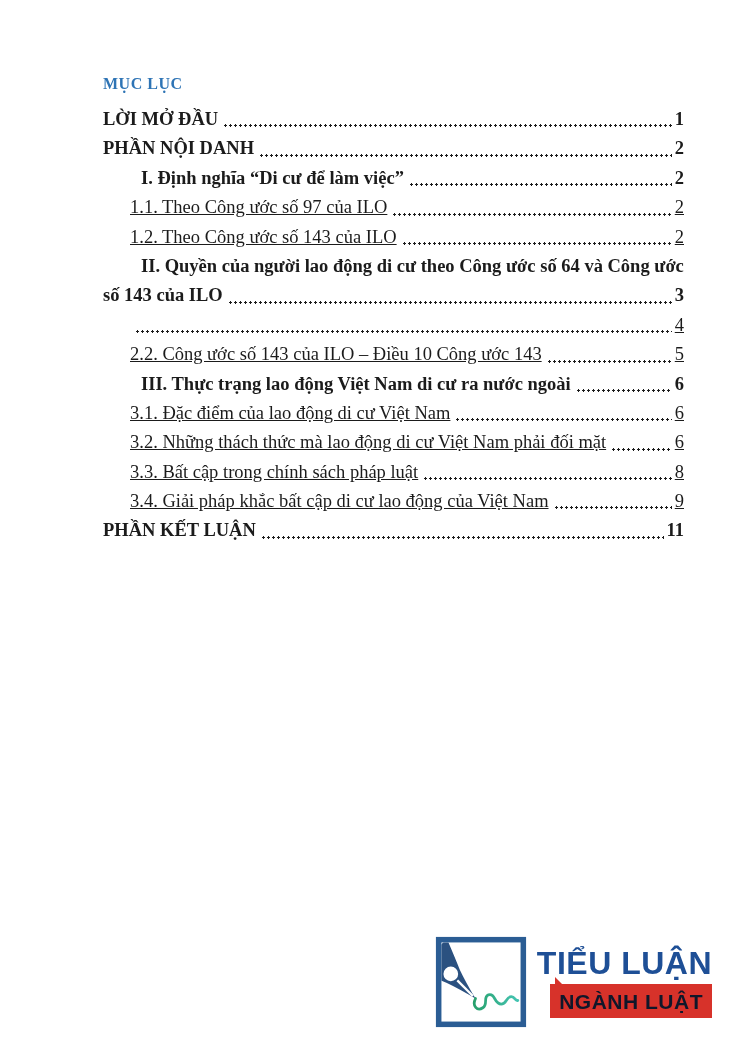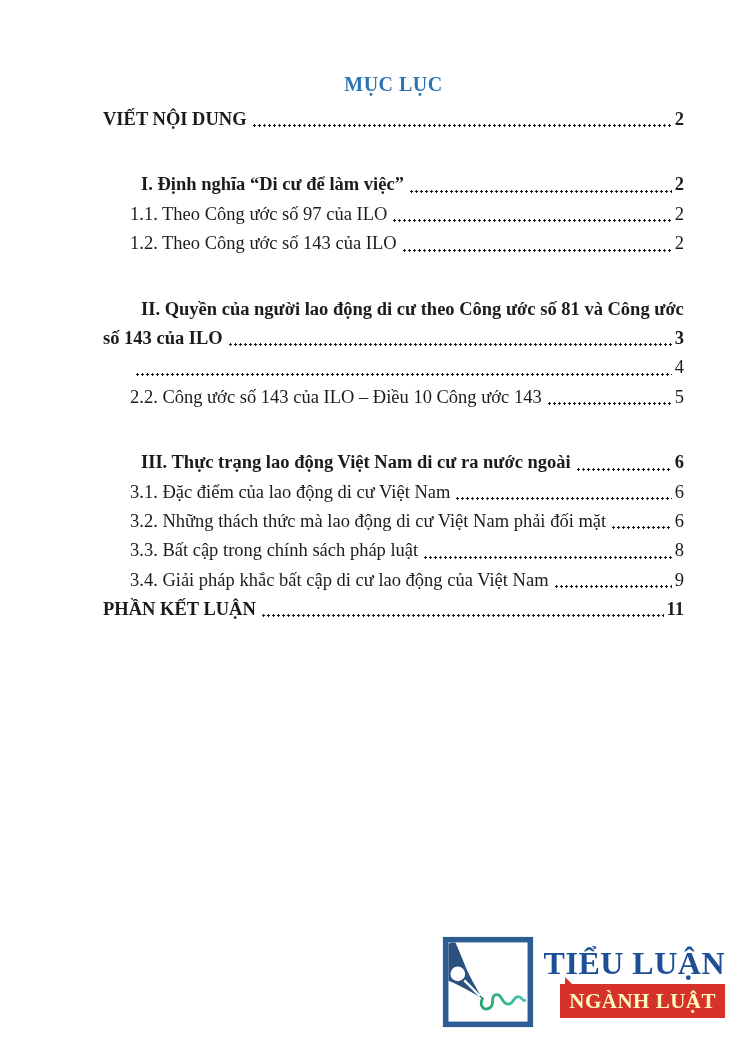--- a/index.html
+++ b/index.html
@@ -12,68 +12,67 @@
     height: 1058px;
     position: relative;
     overflow: hidden;
     font-family: "Liberation Serif", "DejaVu Serif", serif;
     color: var(--text, #1b1b1b);
   }
   .doc {
     padding: 72px 66px 0 103px;
   }
   .page-title {
-    text-align: center;
-    font-size: 20px;
+    font-size: 16px;
     font-weight: bold;
     color: var(--heading-blue, #2e74b5);
     letter-spacing: 0.5px;
     margin: 0 0 9px 0;
     height: 24px;
     line-height: 24px;
   }
   .toc-list { width: 100%; }
   .row {
     display: flex;
     height: 29.4px;
     line-height: 29.4px;
     font-size: 18.5px;
     white-space: nowrap;
   }
   .row .lbl { flex: 0 0 auto; }
   .row.lvl-top  { font-weight: bold; }
   .row.lvl-cont { font-weight: bold; }
-  .row.lvl-roman { font-weight: bold; padding-left: 38px; margin-top: 36px; }
-  .row.lvl-num   { padding-left: 27px; }
+  .row.lvl-roman { font-weight: bold; padding-left: 38px; }
+  .row.lvl-num   { padding-left: 27px; text-decoration: underline; }
   .dots {
     flex: 1 1 auto;
     min-width: 10px;
     align-self: flex-end;
     height: 3px;
     margin: 0 3px 7px 5px;
     background-image: radial-gradient(circle, var(--text, #1b1b1b) 1.05px, rgba(0,0,0,0) 1.35px);
     background-size: 5px 3px;
     background-repeat: repeat-x;
     background-position: left center;
   }
   .pg {
     flex: 0 0 auto;
     font-weight: bold;
   }
   .row.lvl-num .pg { font-weight: normal; }
 
   
   .logo {
     position: absolute;
-    right: 25px;
+    right: 38px;
     bottom: 30px;
     display: flex;
     align-items: center;
     gap: 10px;
-    font-family: Liberation Serif, serif;
+    font-family: Liberation Sans, sans-serif;
   }
   .logo-icon { width: 92px; height: 92px; display: block; }
   .pen-box-rect { fill: #ffffff; stroke: var(--logo-border, #2b5d94); stroke-width: 6; }
   .pen-nib  { fill: var(--logo-navy, #2b5180); }
   .pen-hole { fill: #ffffff; }
   .pen-slit { stroke: #ffffff; stroke-width: 2.5; }
   .squiggle { fill: none; stroke-width: 3; stroke-linecap: round; }
   #sg stop:first-child { stop-color: var(--squiggle-green, #27a06c); }
   #sg stop:last-child  { stop-color: var(--squiggle-teal, #45c4b2); }
   .logo-text {
@@ -85,21 +84,21 @@
   .logo-line1 {
     font-size: 32px;
     font-weight: bold;
     line-height: 1;
     color: var(--logo-blue, #1e4f96);
     letter-spacing: 0.5px;
   }
   .logo-line2 {
     position: relative;
     background: var(--logo-red, #d7322a);
-    color: #fef9c3;
+    color: #0f172a;
     font-size: 21px;
     font-weight: bold;
     line-height: 1;
     padding: 7px 9px 6px 9px;
     letter-spacing: 0.5px;
   }
   .logo-line2::before {
     content: "";
     position: absolute;
     top: -7px;
@@ -109,41 +108,46 @@
     border-right: 8px solid transparent;
   }
 </style>
 </head>
 <body>
 
 <div class="doc">
   <div class="page-title">MỤC LỤC</div>
   <div class="toc-list">
       <div class="row lvl-top">
-    <span class="lbl">VIẾT NỘI DUNG</span>
+    <span class="lbl">LỜI MỞ ĐẦU</span>
+    <span class="dots"></span>
+    <span class="pg">1</span>
+  </div>
+      <div class="row lvl-top">
+    <span class="lbl">PHẦN NỘI DANH</span>
     <span class="dots"></span>
     <span class="pg">2</span>
   </div>
       <div class="row lvl-roman">
     <span class="lbl">I. Định nghĩa “Di cư để làm việc”</span>
     <span class="dots"></span>
     <span class="pg">2</span>
   </div>
       <div class="row lvl-num">
     <span class="lbl">1.1. Theo Công ước số 97 của ILO</span>
     <span class="dots"></span>
     <span class="pg">2</span>
   </div>
       <div class="row lvl-num">
     <span class="lbl">1.2. Theo Công ước số 143 của ILO</span>
     <span class="dots"></span>
     <span class="pg">2</span>
   </div>
       <div class="row lvl-roman">
-    <span class="lbl">II. Quyền của người lao động di cư theo Công ước số 81 và Công ước</span>
+    <span class="lbl">II. Quyền của người lao động di cư theo Công ước số 64 và Công ước</span>
 
   </div>
       <div class="row lvl-cont">
     <span class="lbl">số 143 của ILO</span>
     <span class="dots"></span>
     <span class="pg">3</span>
   </div>
       <div class="row lvl-num">
     <span class="dots"></span>
     <span class="pg">4</span>

